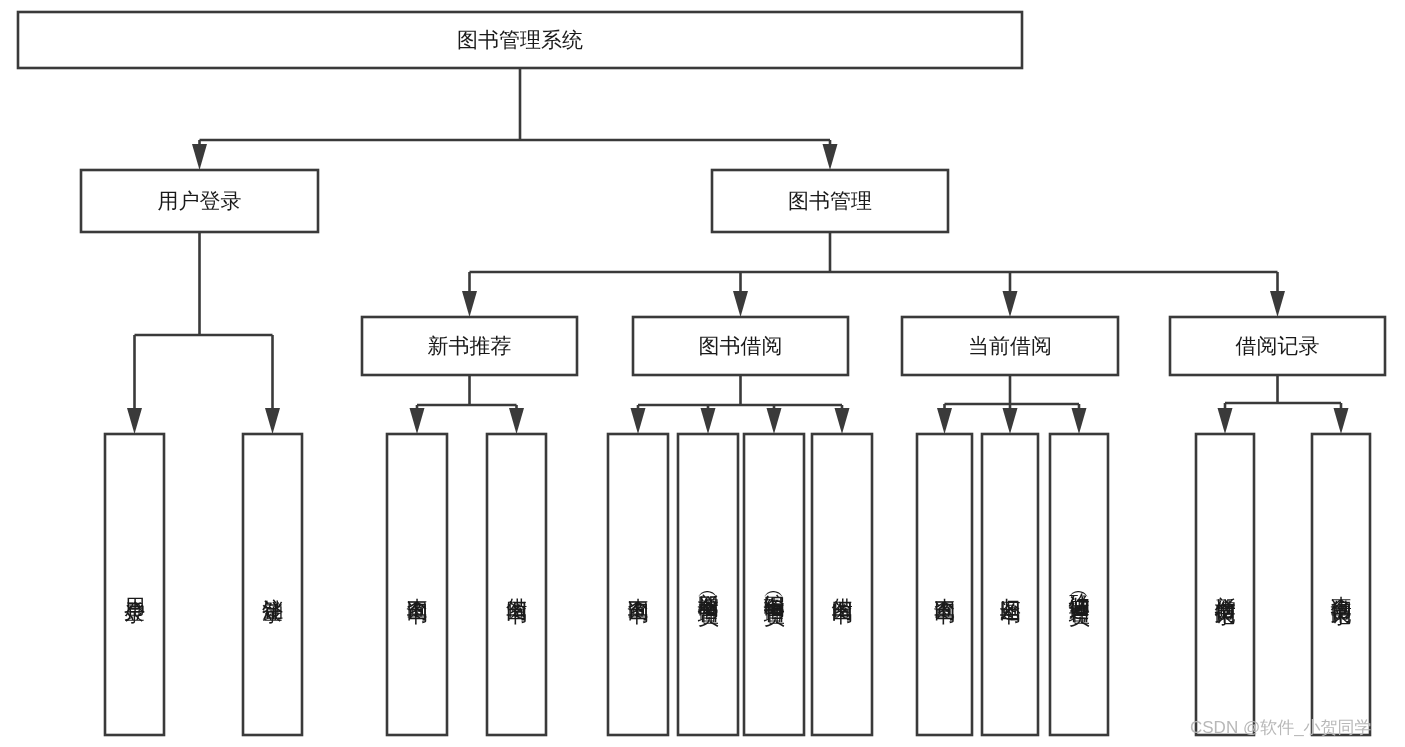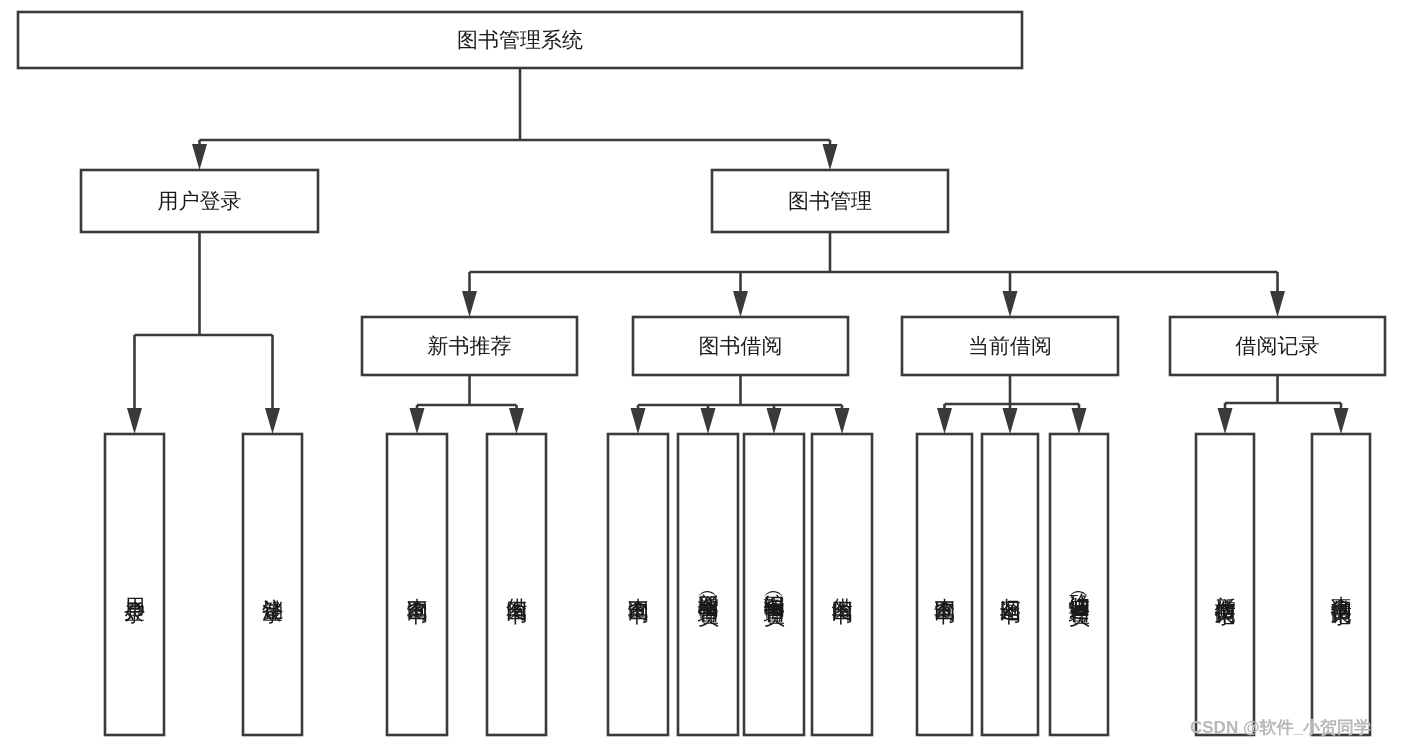--- a/index.html
+++ b/index.html
@@ -65,21 +65,20 @@
     pointer-events: none;
     user-select: none;
   }
   .watermark {
     position: absolute;
     font-family: "Liberation Sans", "DejaVu Sans", sans-serif;
     font-size: 17px;
     color: #b8b8b8;
     white-space: nowrap;
     user-select: none;
-    font-weight: bold;
   }
 </style>
 </head>
 <body>
 
 <div id="diagram-root">
 
   <svg id="tree-svg" viewBox="0 0 1405 747">
     <g id="edges-layer">
         <path d="M 520 68 L 520 140" class="connector"></path>

